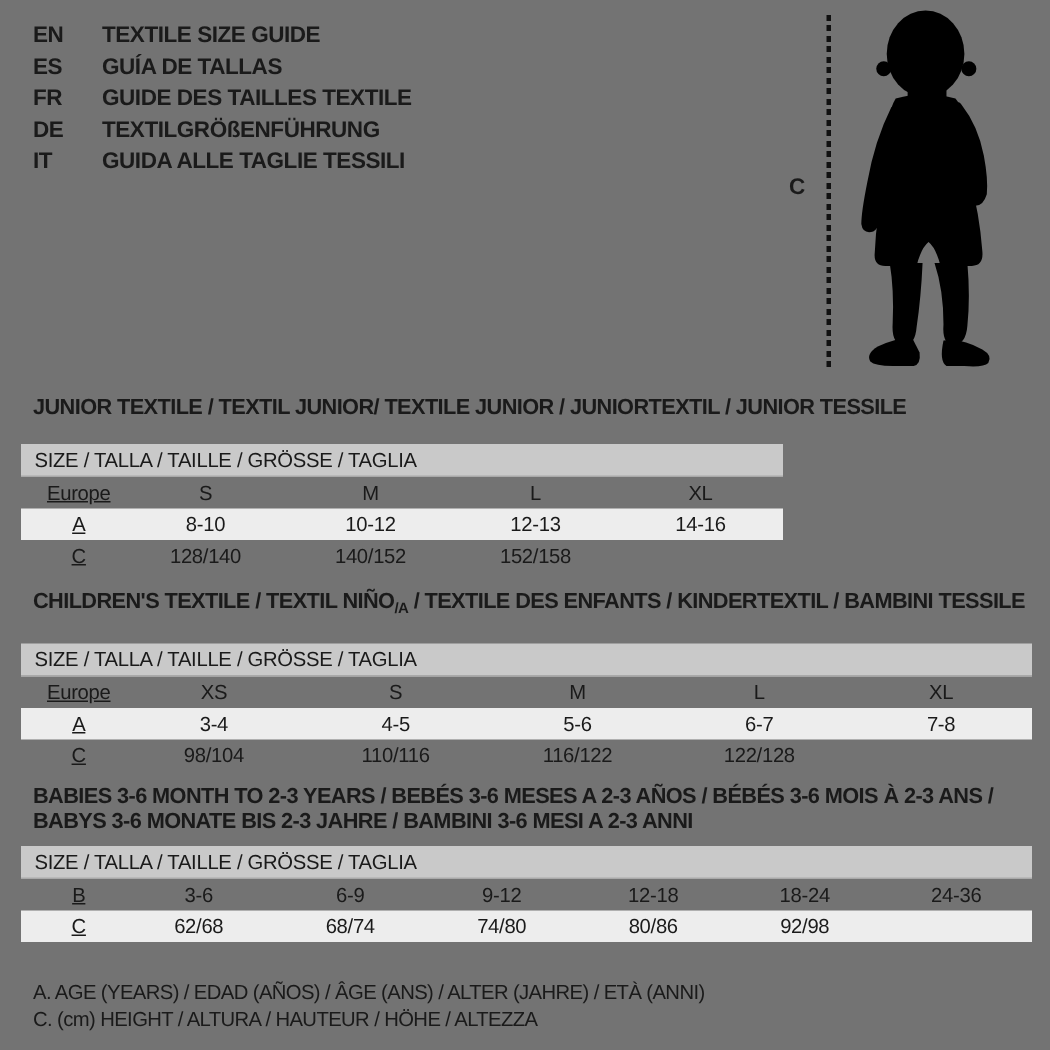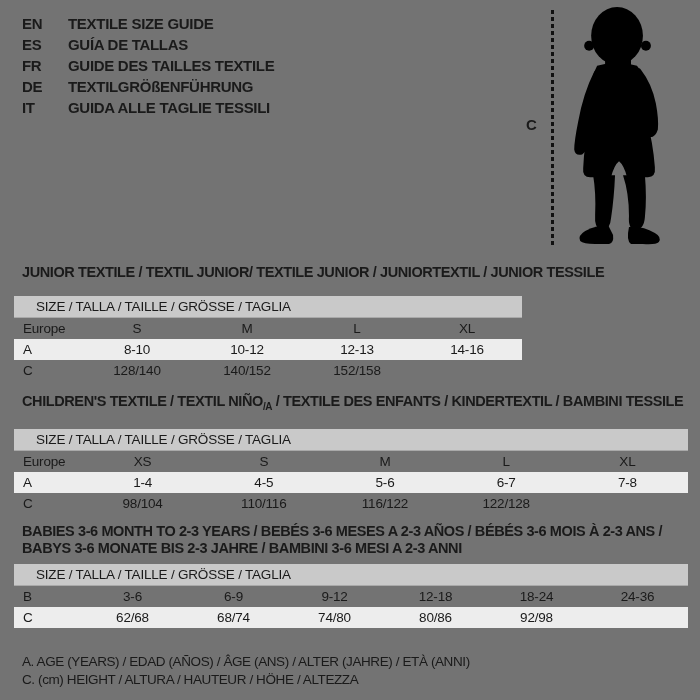--- a/index.html
+++ b/index.html
@@ -33,30 +33,30 @@
   .sec-title .sub{font-size:10px;vertical-align:sub;}
   .t-junior{margin-top:16px;}
   .t-children{margin-top:12px;}
   .t-babies{margin-top:9px;}
   .table{margin-left:14px;margin-top:15px;}
   .t1{width:508px;}
   .t2{width:674px;}
   .t3{width:674px;}
   .thead{
     height:21px;line-height:21px;background:var(--header-bar);
-    border-bottom:1px solid #a9a9a9;padding-left:22px;
+    border-bottom:1px solid #a9a9a9;padding-left:9px;
     font-size:13.5px;letter-spacing:-0.2px;white-space:nowrap;
   }
   .row{display:grid;height:21px;line-height:21px;font-size:13.5px;letter-spacing:-0.2px;}
   .t1 .row{grid-template-columns:68px repeat(4,1fr);}
   .t2 .row{grid-template-columns:68px repeat(5,1fr);}
   .t3 .row{grid-template-columns:68px repeat(6,1fr);}
   .row.stripe{background:var(--row-stripe);}
   .cell{text-align:center;overflow:hidden;}
-  .cell.label{text-align:left;padding-left:9px;}
+  .cell.label{text-align:center;padding-left:9px;text-decoration:underline;}
   
   .footnotes{margin:25px 0 0 22px;}
   .footnote{
     margin:0;font-size:13.5px;font-weight:normal;letter-spacing:-0.4px;
     line-height:18px;white-space:nowrap;
   }
   .t3{margin-top:7px;}
   .t2{margin-top:14px;}
 </style>
 </head>
@@ -132,21 +132,21 @@
       <div class="row">
         <div class="cell label">Europe</div>
         <div class="cell">XS</div>
         <div class="cell">S</div>
         <div class="cell">M</div>
         <div class="cell">L</div>
         <div class="cell">XL</div>
       </div>
       <div class="row stripe">
         <div class="cell label">A</div>
-        <div class="cell">1-4</div>
+        <div class="cell">3-4</div>
         <div class="cell">4-5</div>
         <div class="cell">5-6</div>
         <div class="cell">6-7</div>
         <div class="cell">7-8</div>
       </div>
       <div class="row">
         <div class="cell label">C</div>
         <div class="cell">98/104</div>
         <div class="cell">110/116</div>
         <div class="cell">116/122</div>

